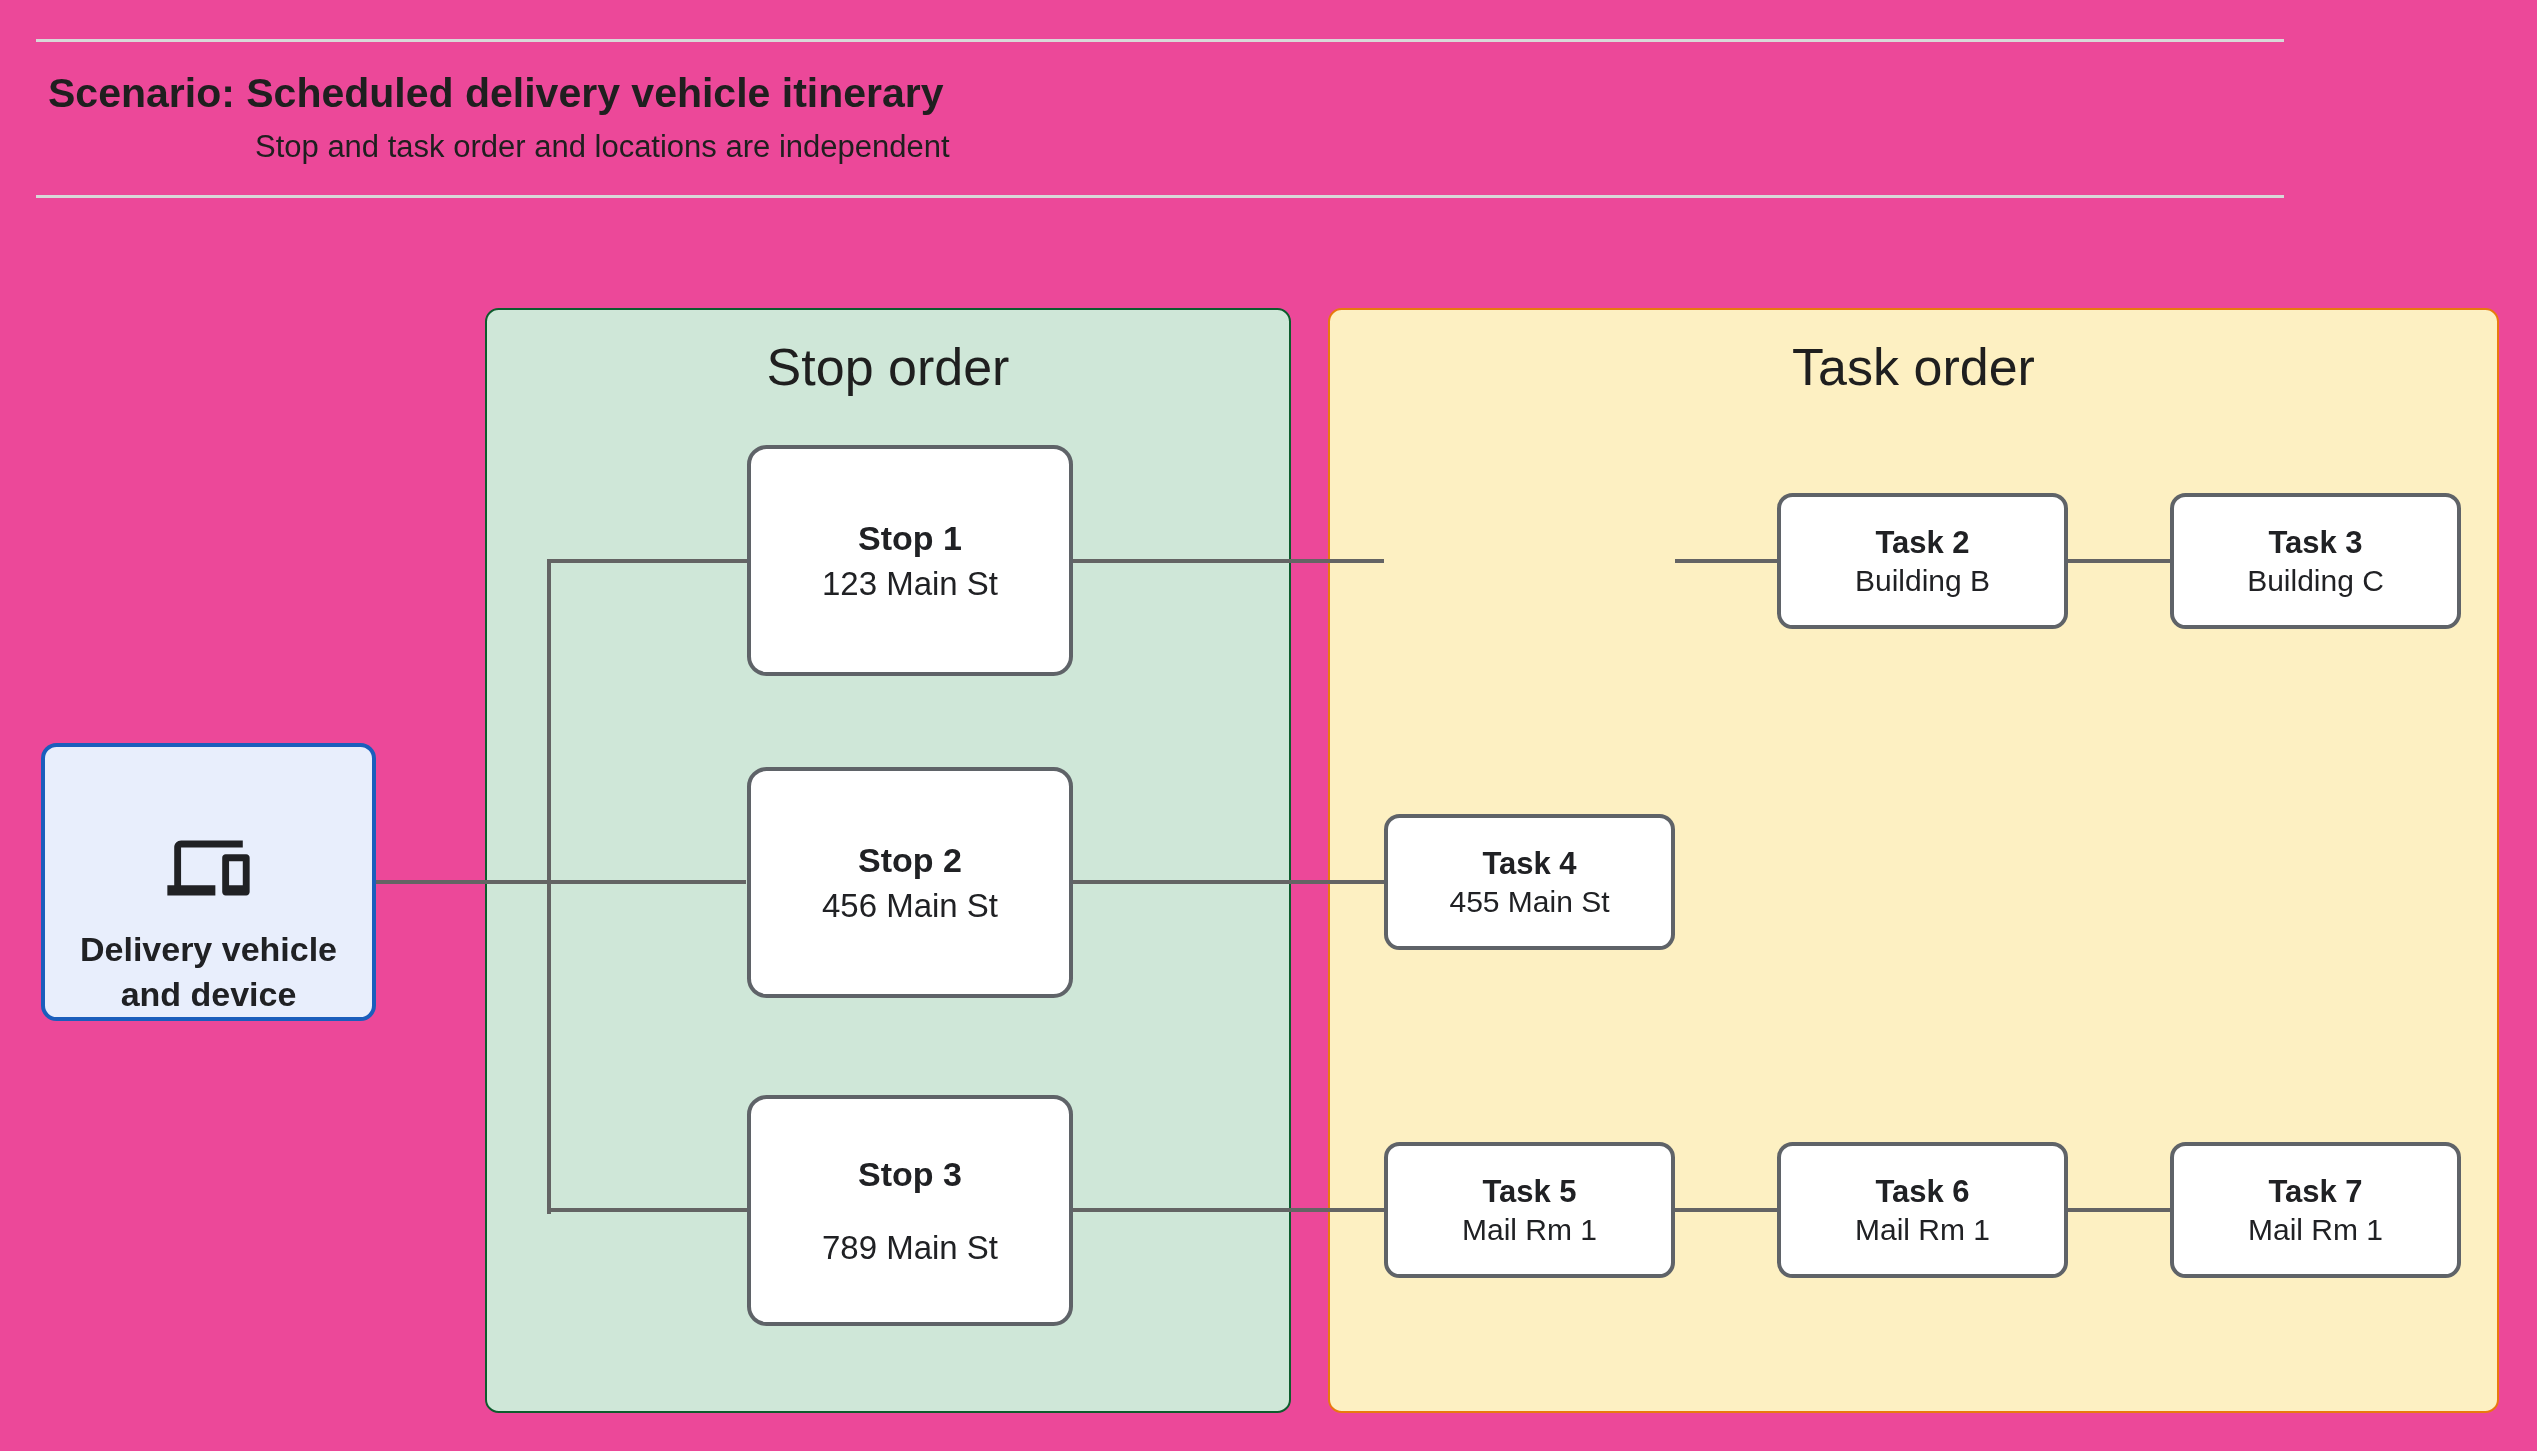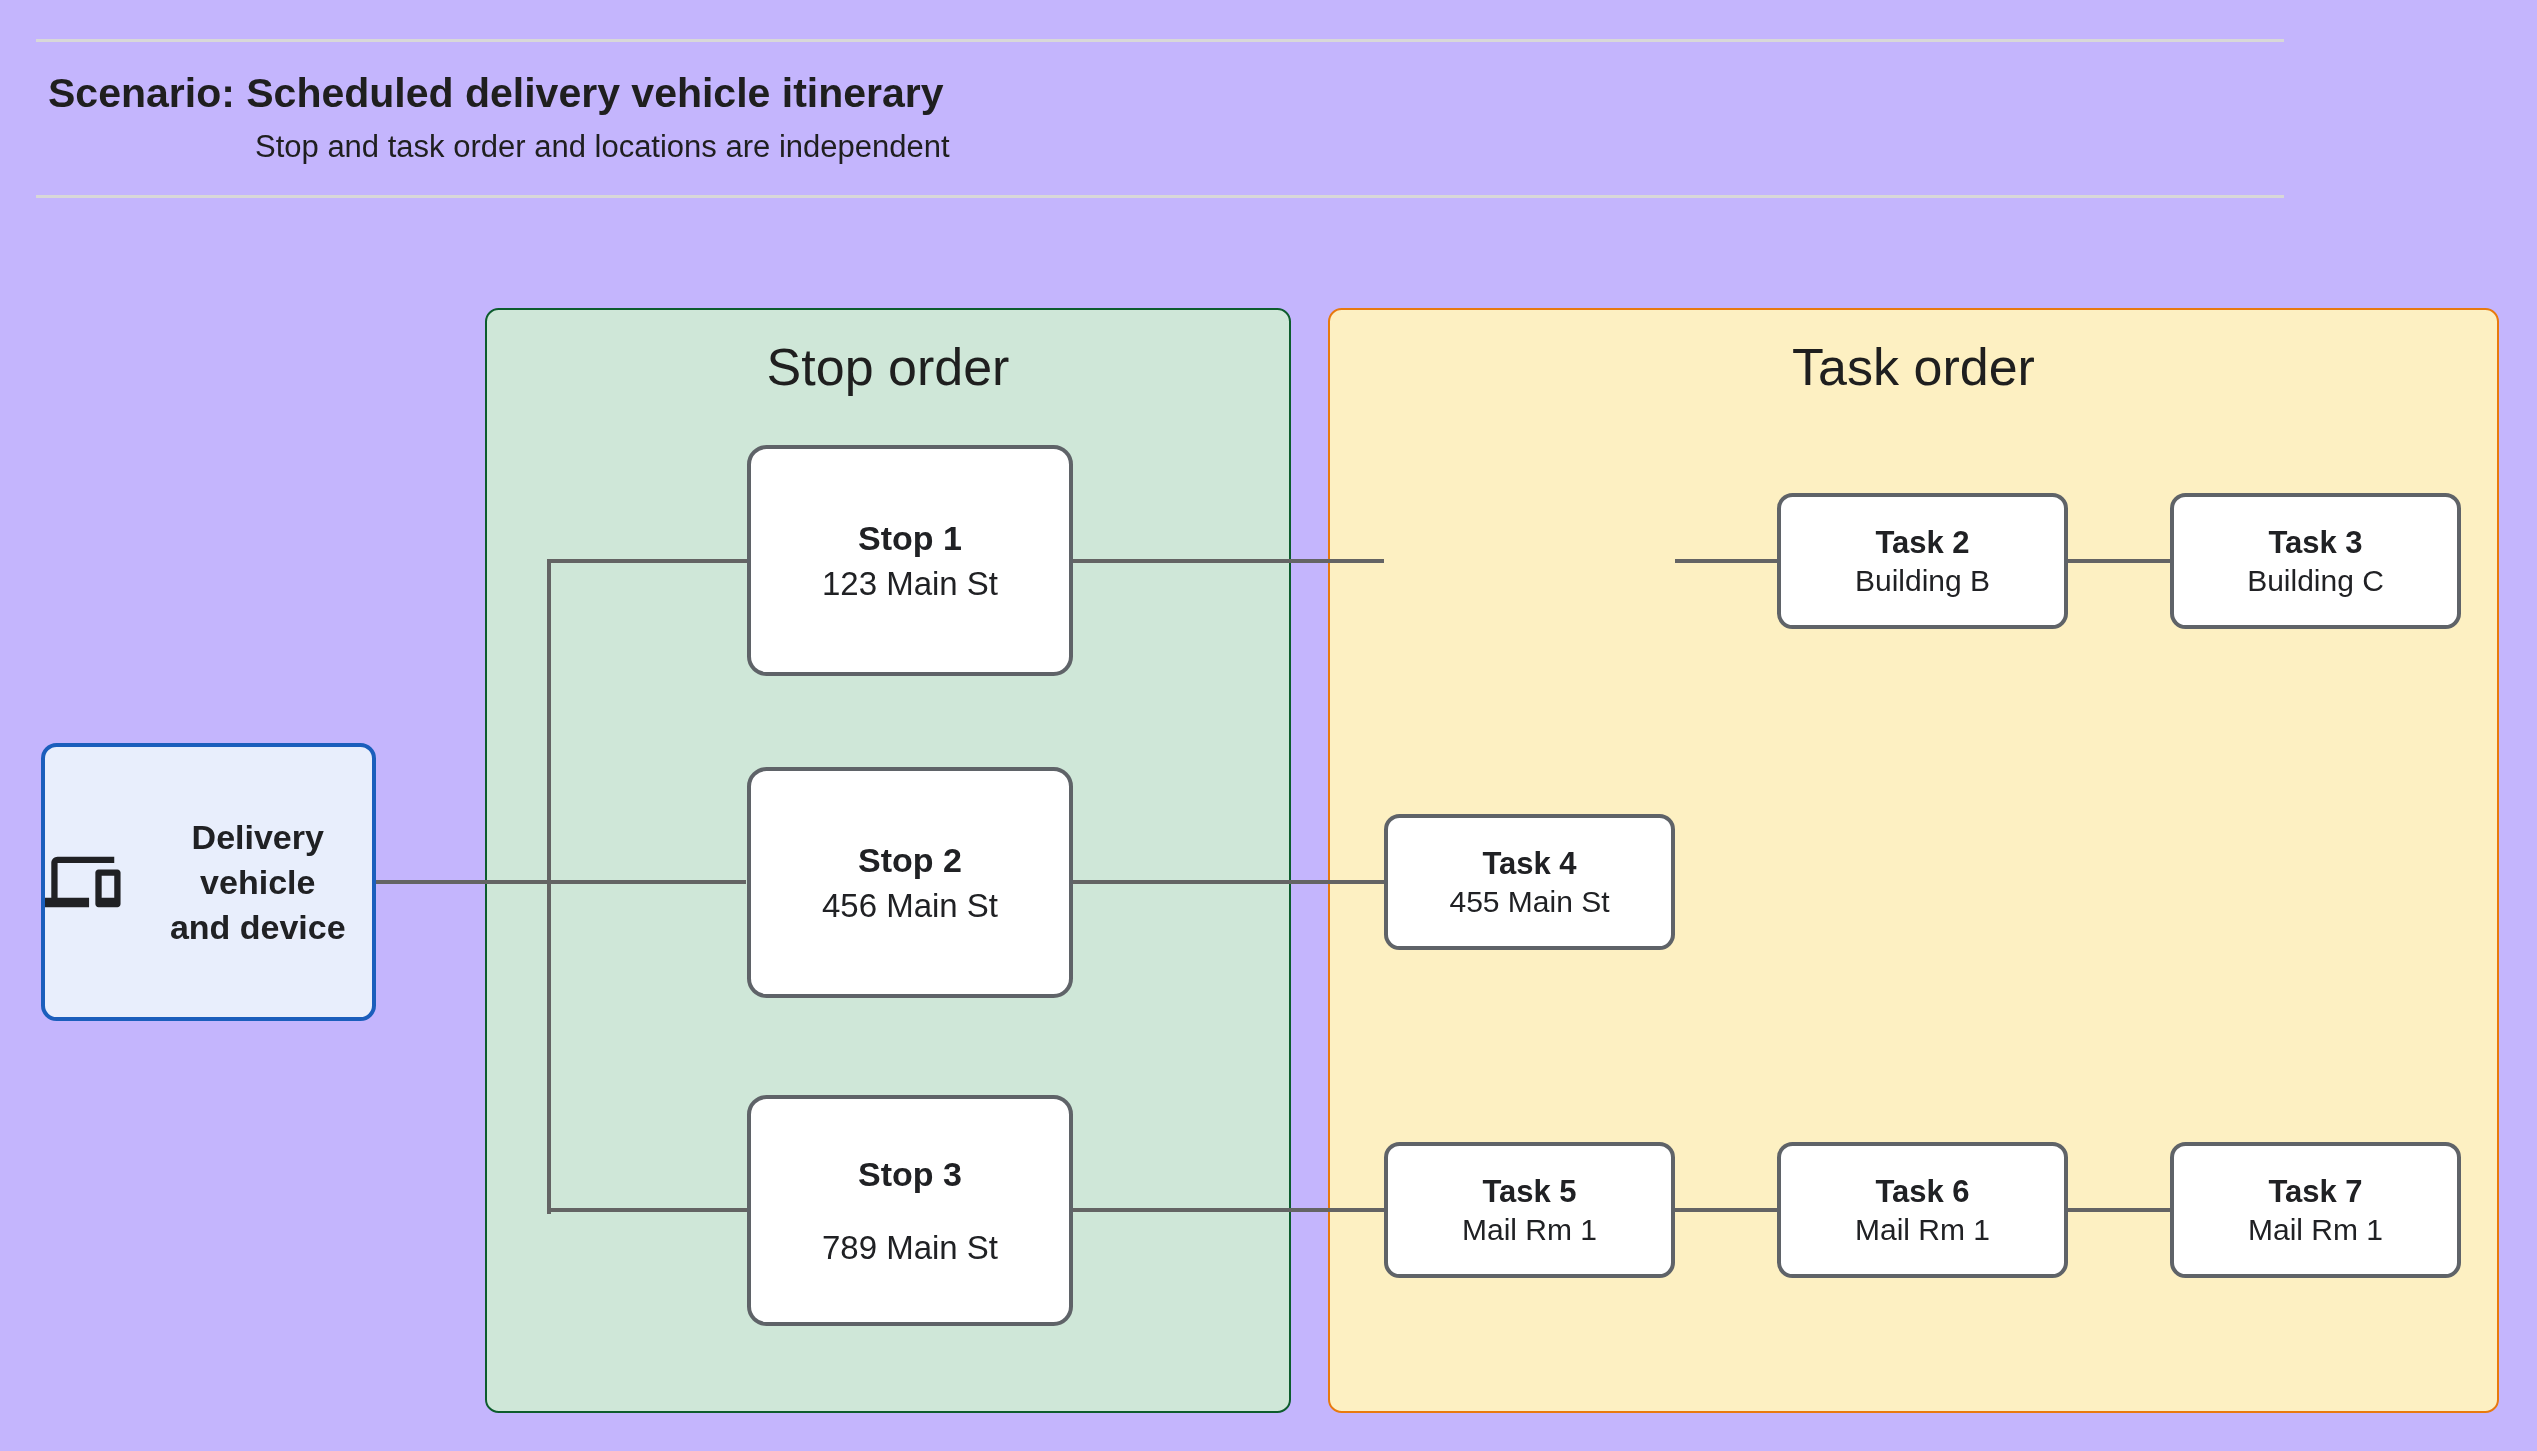--- a/index.html
+++ b/index.html
@@ -1,17 +1,17 @@
 <!DOCTYPE html>
 <html><head>
 <meta charset="utf-8">
 <style>
   html,body { margin:0; padding:0; background:#ffffff; }
   .canvas {
-    position:relative; width:2538px; height:1452px; background:#c4b5fd;
+    position:relative; width:2538px; height:1452px; background:#ec4899;
     font-family:"Liberation Sans", sans-serif; color:var(--text,#202124);
     overflow:hidden;
   }
   .divider { position:absolute; left:36px; width:2248px; height:2.9px; background:var(--divider,#d8d8d8); }
   .divider-top { top:39px; }
   .divider-bottom { top:195px; }
   .header-title {
     position:absolute; left:48px; top:68px; font-size:41px; font-weight:700;
     line-height:50px; color:#1f1f1f; white-space:nowrap;
   }
@@ -42,21 +42,21 @@
   #c-t1t2  { left:1675px; top:559px;  width:103px; }
   #c-t2t3  { left:2068px; top:559px;  width:102px; }
   #c-t5t6  { left:1675px; top:1208px; width:103px; }
   #c-t6t7  { left:2068px; top:1208px; width:102px; }
 
   
   .device-card {
     position:absolute; left:41px; top:743px; width:335px; height:278px;
     background:var(--device-fill,#e8eefc); border:4.8px solid var(--device-border,#1b5ebc);
     border-radius:15.5px; box-sizing:border-box; z-index:3;
-    display:flex; flex-direction:row; align-items:center; justify-content:flex-end; gap:23px;
+    display:flex; flex-direction:column; align-items:center; justify-content:flex-end; gap:23px;
   }
   .device-card svg { display:block; }
   .device-label { text-align:center; font-size:34px; font-weight:700; line-height:45px; color:#202124; }
   .device-label span { display:block; }
 
   
   .node {
     position:absolute; background:#ffffff; border:4.8px solid var(--node-border,#5f6368);
     box-sizing:border-box; z-index:3;
     display:flex; flex-direction:column; align-items:center; justify-content:center;

